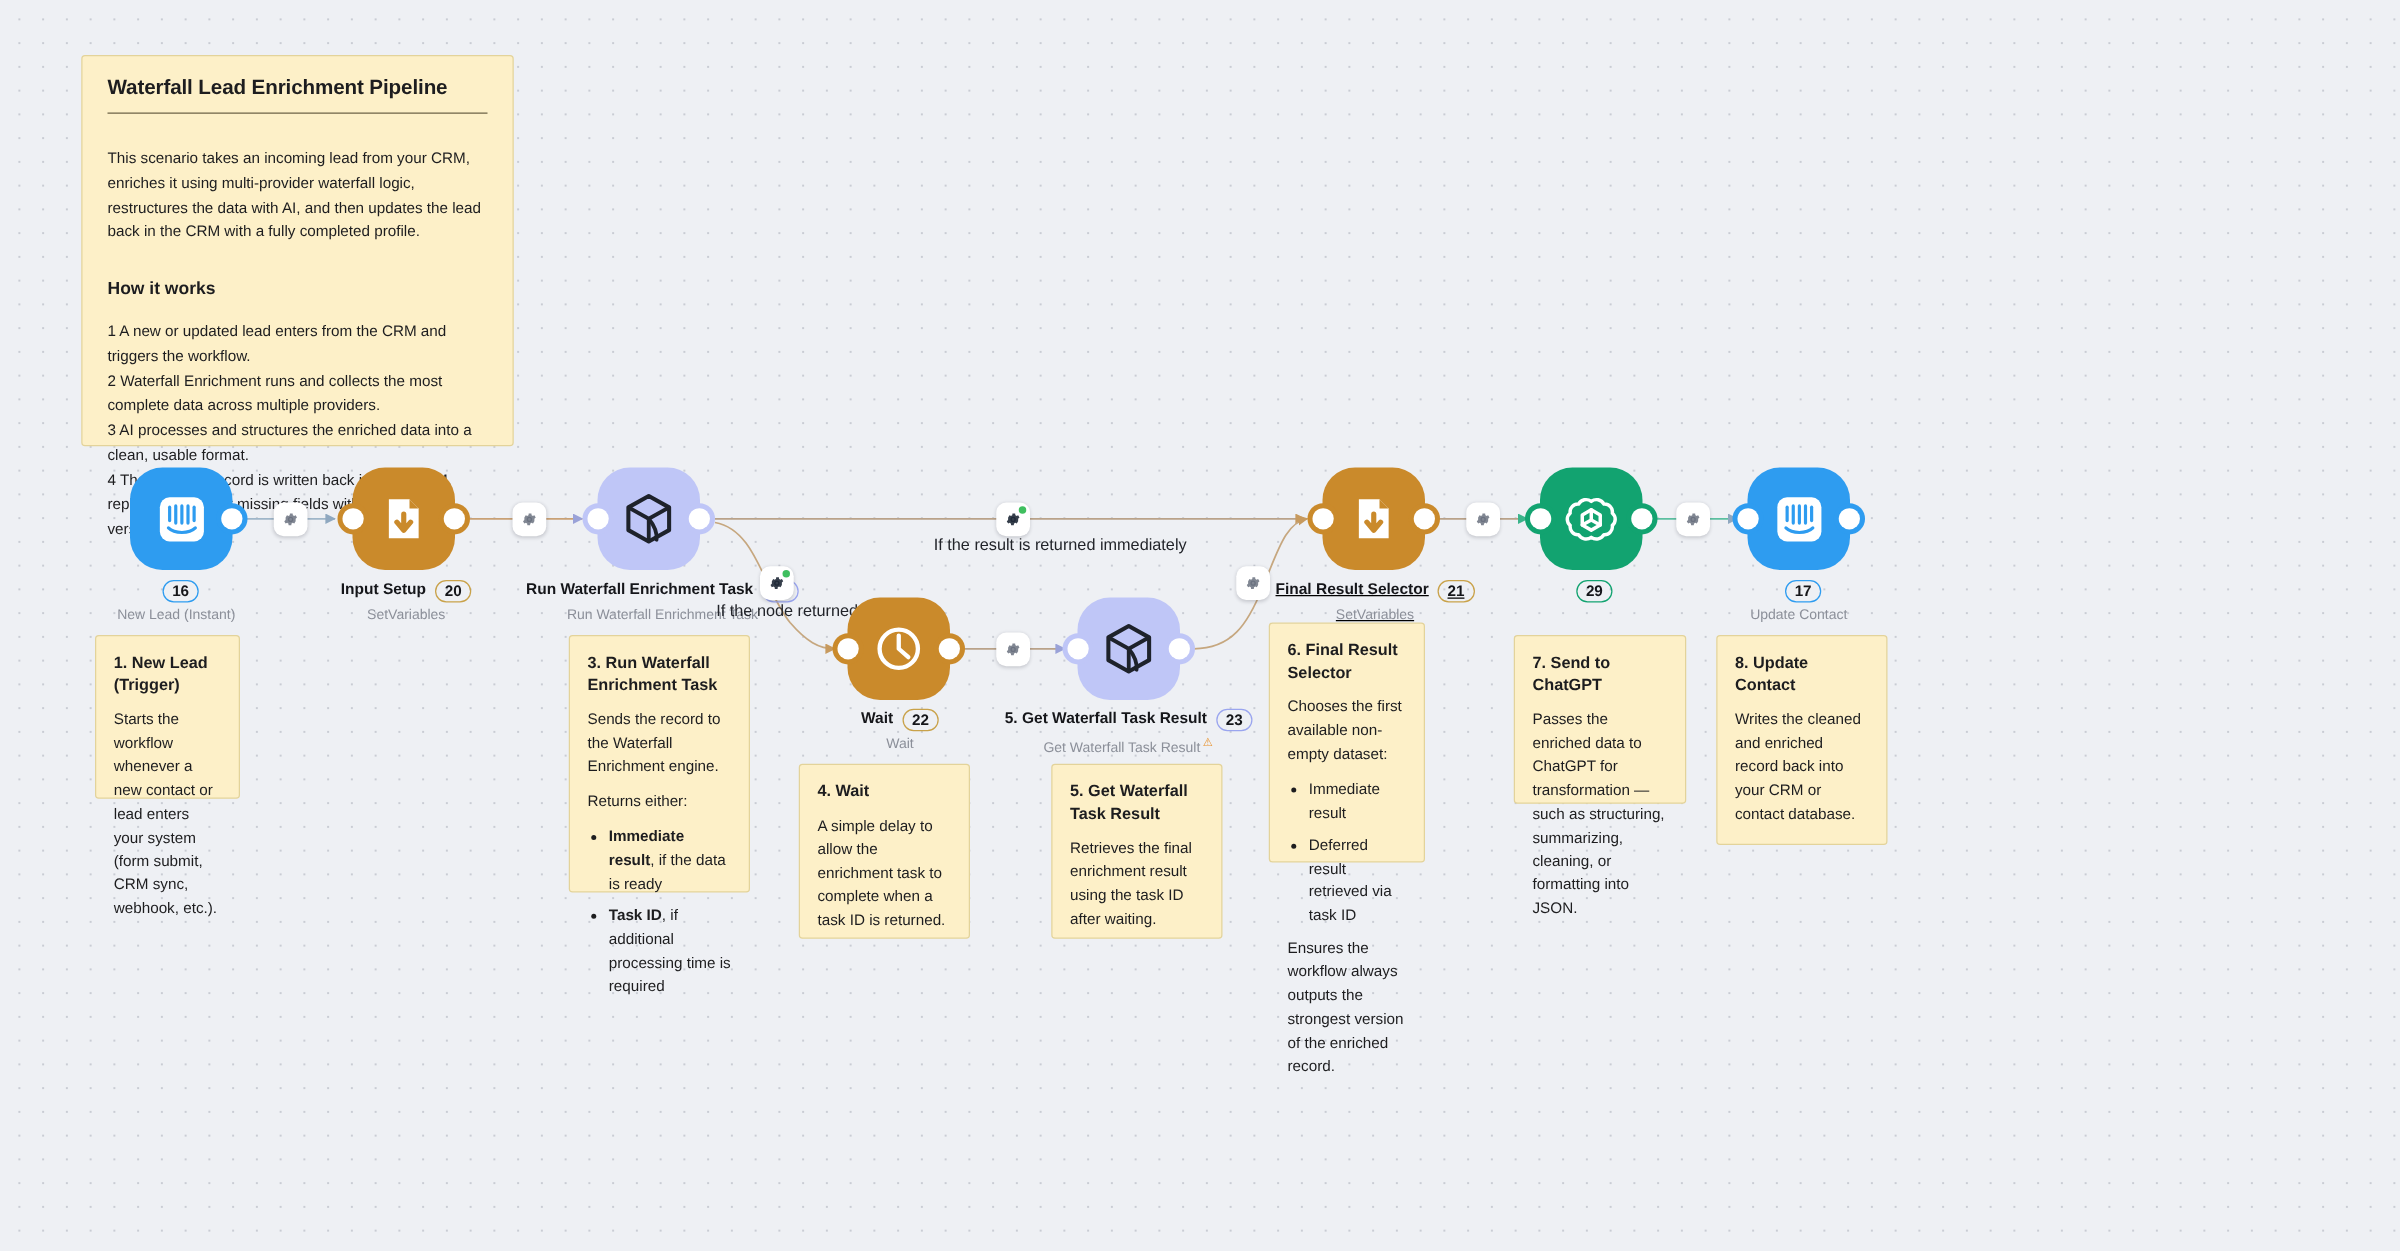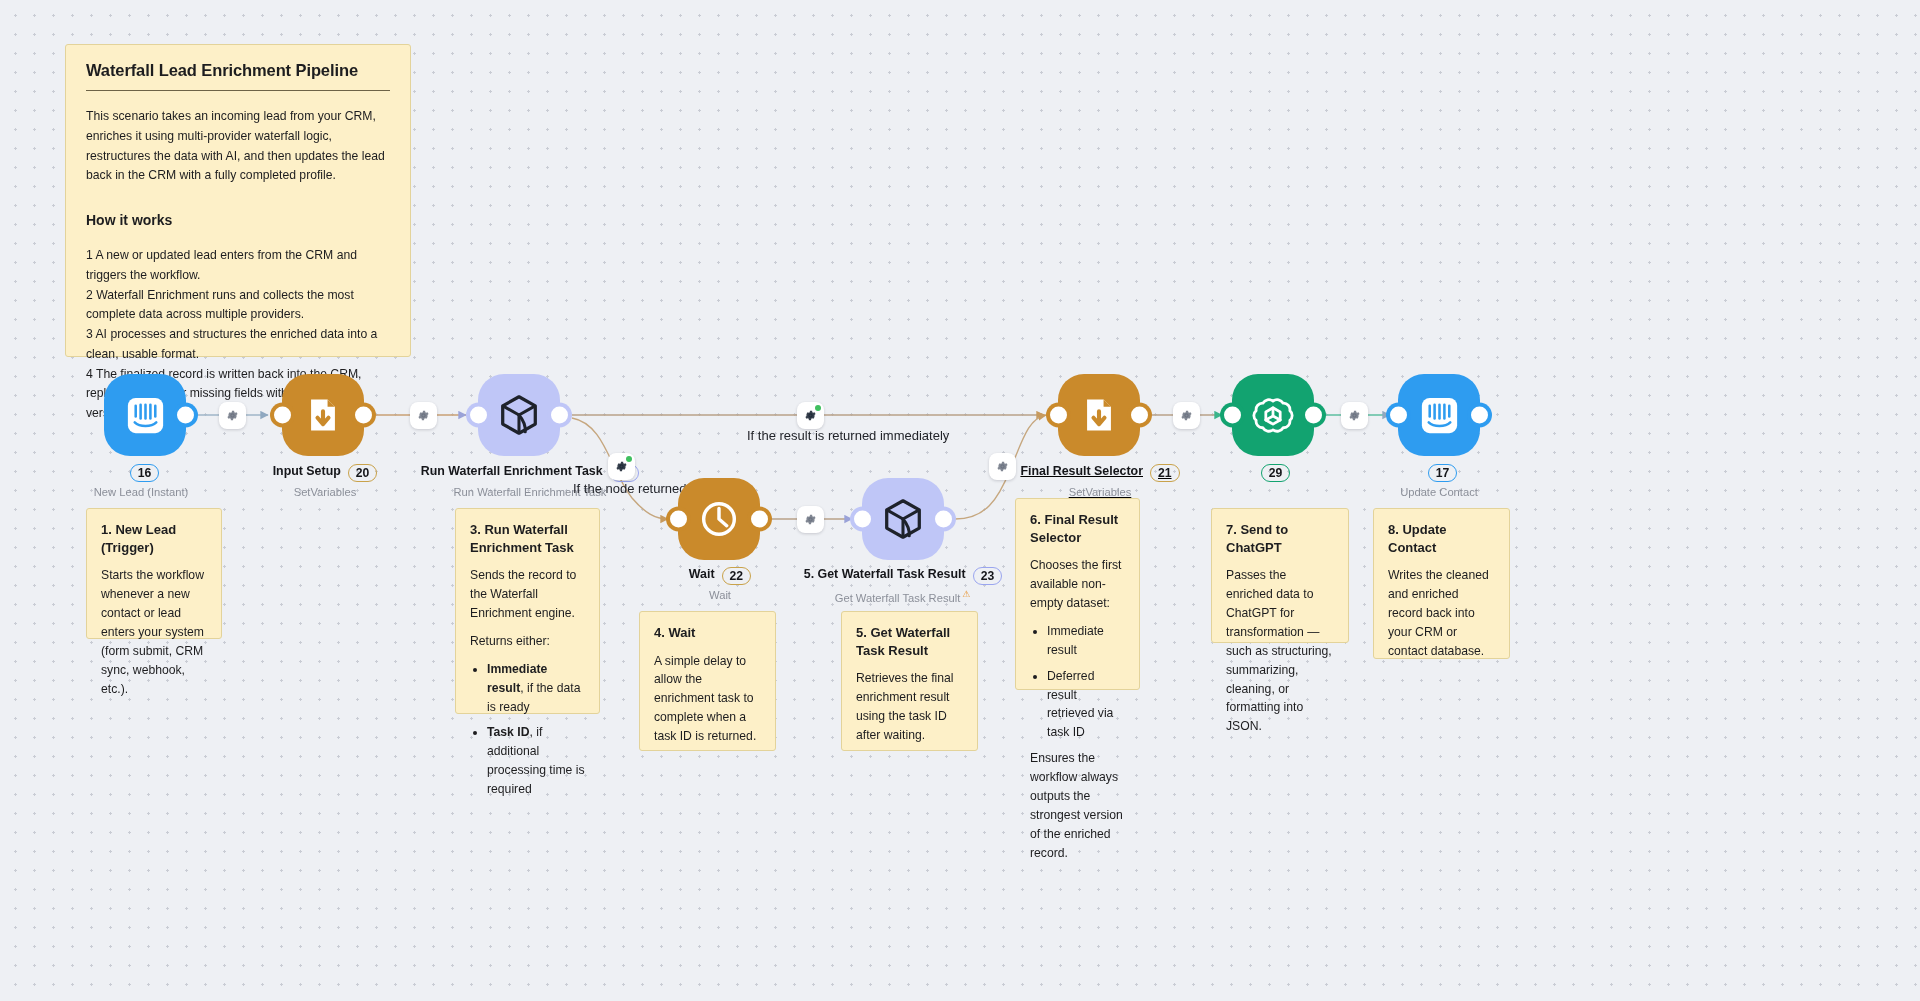--- a/index.html
+++ b/index.html
@@ -39,21 +39,21 @@
   .note-body b { font-weight: bold; }
 
   
   #note-overview {
     left: 65px; top: 44px; width: 346px; height: 313px;
     padding: 16px 20px;
   }
   #note-overview .hdr {
     font-size: 16.5px; font-weight: bold; letter-spacing: -0.1px;
     padding-bottom: 10px; border-bottom: 1.5px solid #6d6347;
-    margin-bottom: 16px;
+    margin-bottom: 26px;
   }
   #note-overview .para { font-size: 12.2px; line-height: 1.62; }
   #note-overview .sub {
     font-size: 14px; font-weight: bold; margin: 26px 0 18px 0;
   }
   #note-overview .steps { font-size: 12.2px; line-height: 1.62; }
 
   
   .node {
     position: absolute;
@@ -403,21 +403,21 @@
     </svg>
   </div>
   <div class="caption" style="left:1299px; top:464px;">
     <div class="cap-row">
       <span class="cap-name"></span>
       <span class="badge b-blue">17</span>
     </div>
     <div class="cap-sub">Update Contact</div>
   </div>
 
-  <div class="note" style="left:86px; top:508px; width:136px; height:131px;">
+  <div class="note" style="left:76px; top:508px; width:116px; height:131px;">
     <div class="note-title">1. New Lead (Trigger)</div>
     <div class="note-body">
         <p>Starts the workflow whenever a new contact or lead enters your system (form submit, CRM sync, webhook, etc.).</p>
       </div>
   </div>
 
 
   <div class="note" style="left:455px; top:508px; width:145px; height:206px;">
     <div class="note-title">3. Run Waterfall Enrichment Task</div>
     <div class="note-body">
@@ -456,20 +456,20 @@
     </div>
   </div>
 
   <div class="note" style="left:1211px; top:508px; width:138px; height:135px;">
     <div class="note-title">7. Send to ChatGPT</div>
     <div class="note-body">
         <p>Passes the enriched data to ChatGPT for transformation — such as structuring, summarizing, cleaning, or formatting into JSON.</p>
       </div>
   </div>
 
-  <div class="note" style="left:1373px; top:508px; width:137px; height:151px;">
+  <div class="note" style="left:1373px; top:508px; width:137px; height:168px;">
     <div class="note-title">8. Update Contact</div>
     <div class="note-body">
         <p>Writes the cleaned and enriched record back into your CRM or contact database.</p>
       </div>
   </div>
 
 </div>
 
 </body></html>

